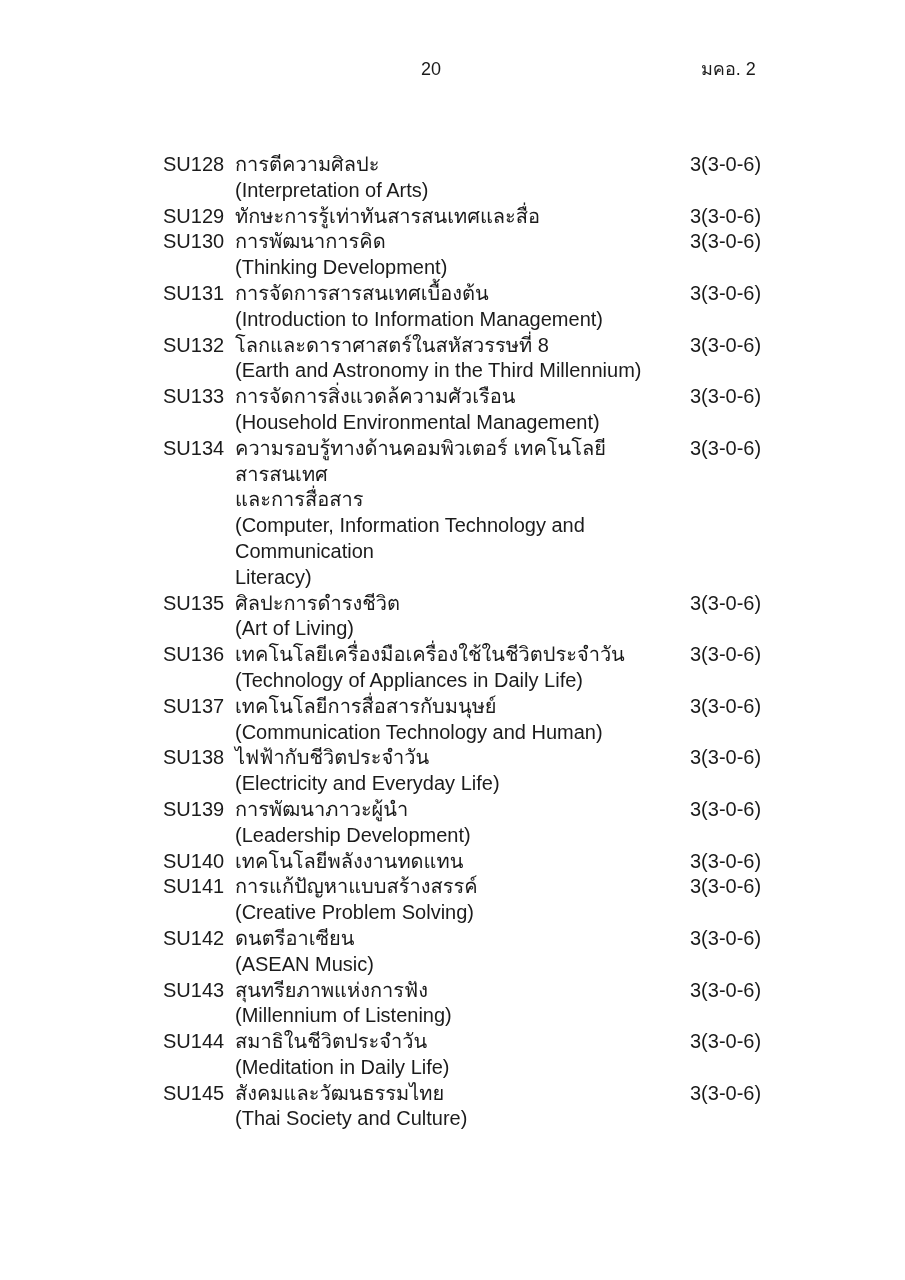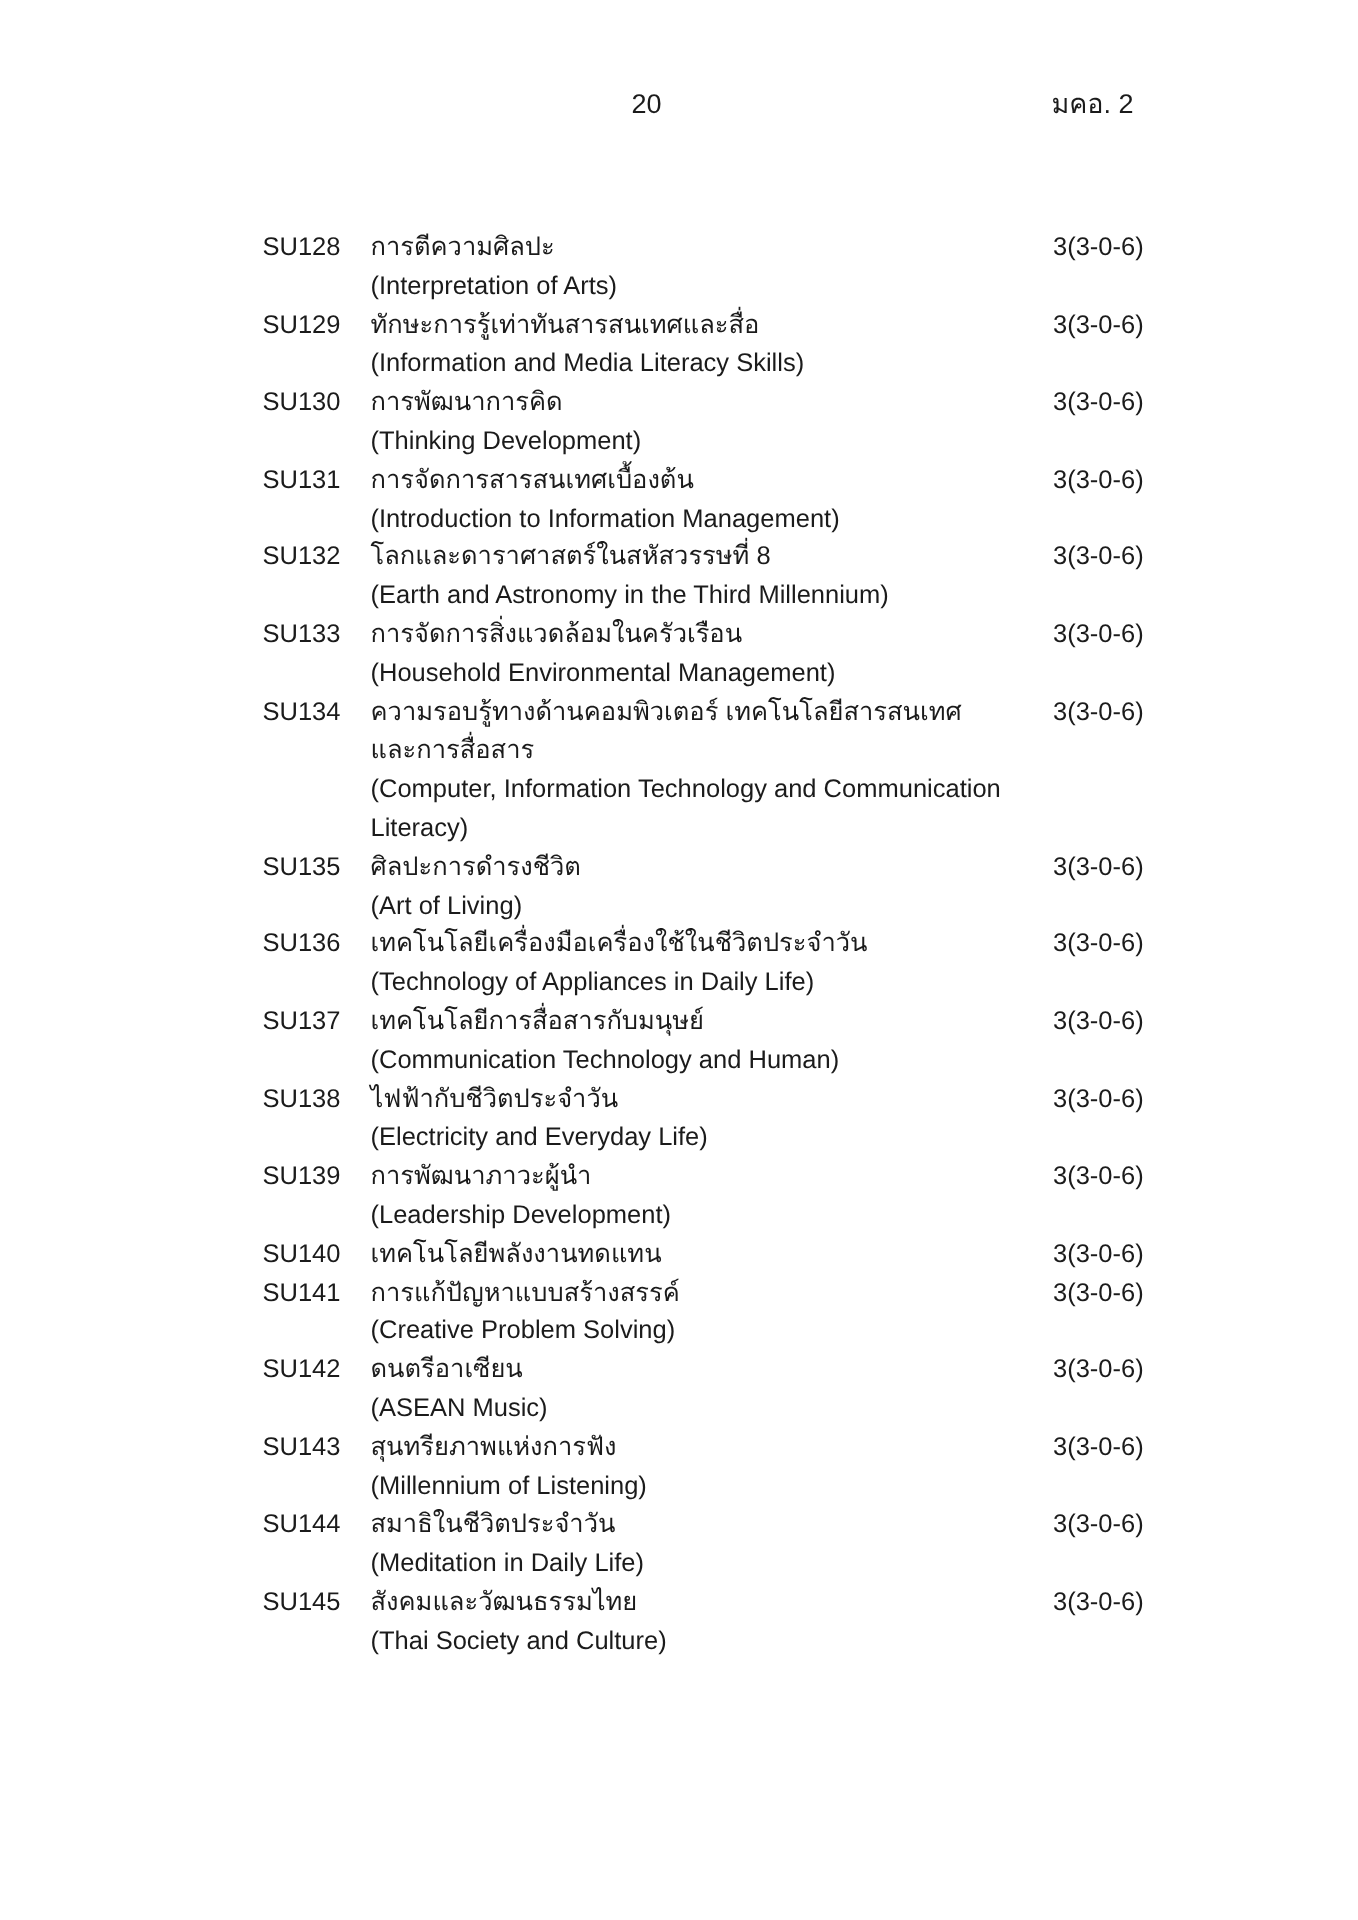--- a/index.html
+++ b/index.html
@@ -31,23 +31,23 @@
     top: 0;
   }
   .doc-label {
     position: absolute;
     left: 701px;
     top: 0;
   }
   .course-list {
     position: absolute;
     top: 152px;
-    left: 175px;
+    left: 163px;
     width: 625px;
-    font-size: 17px;
+    font-size: 20px;
     line-height: 25.8px;
   }
   .course-row {
     display: flex;
     align-items: flex-start;
   }
   .course-code {
     width: 72px;
     flex: none;
   }
@@ -75,21 +75,20 @@
           <div class="course-line">การตีความศิลปะ</div>
           <div class="course-line">(Interpretation of Arts)</div>
         </div>
     <div class="course-credits">3(3-0-6)</div>
   </div>
 
   <div class="course-row">
     <div class="course-code">SU129</div>
     <div class="course-name">
           <div class="course-line">ทักษะการรู้เท่าทันสารสนเทศและสื่อ</div>
-          <div class="course-line">(Information and Media Literacy Skills)</div>
         </div>
     <div class="course-credits">3(3-0-6)</div>
   </div>
 
   <div class="course-row">
     <div class="course-code">SU130</div>
     <div class="course-name">
           <div class="course-line">การพัฒนาการคิด</div>
           <div class="course-line">(Thinking Development)</div>
         </div>
@@ -110,21 +109,21 @@
     <div class="course-name">
           <div class="course-line">โลกและดาราศาสตร์ในสหัสวรรษที่ 8</div>
           <div class="course-line">(Earth and Astronomy in the Third Millennium)</div>
         </div>
     <div class="course-credits">3(3-0-6)</div>
   </div>
 
   <div class="course-row">
     <div class="course-code">SU133</div>
     <div class="course-name">
-          <div class="course-line">การจัดการสิ่งแวดล้อมในครัวเรือน</div>
+          <div class="course-line">การจัดการสิ่งแวดล้ความศัวเรือน</div>
           <div class="course-line">(Household Environmental Management)</div>
         </div>
     <div class="course-credits">3(3-0-6)</div>
   </div>
 
   <div class="course-row">
     <div class="course-code">SU134</div>
     <div class="course-name">
           <div class="course-line">ความรอบรู้ทางด้านคอมพิวเตอร์ เทคโนโลยีสารสนเทศ</div>
           <div class="course-line">และการสื่อสาร</div>

